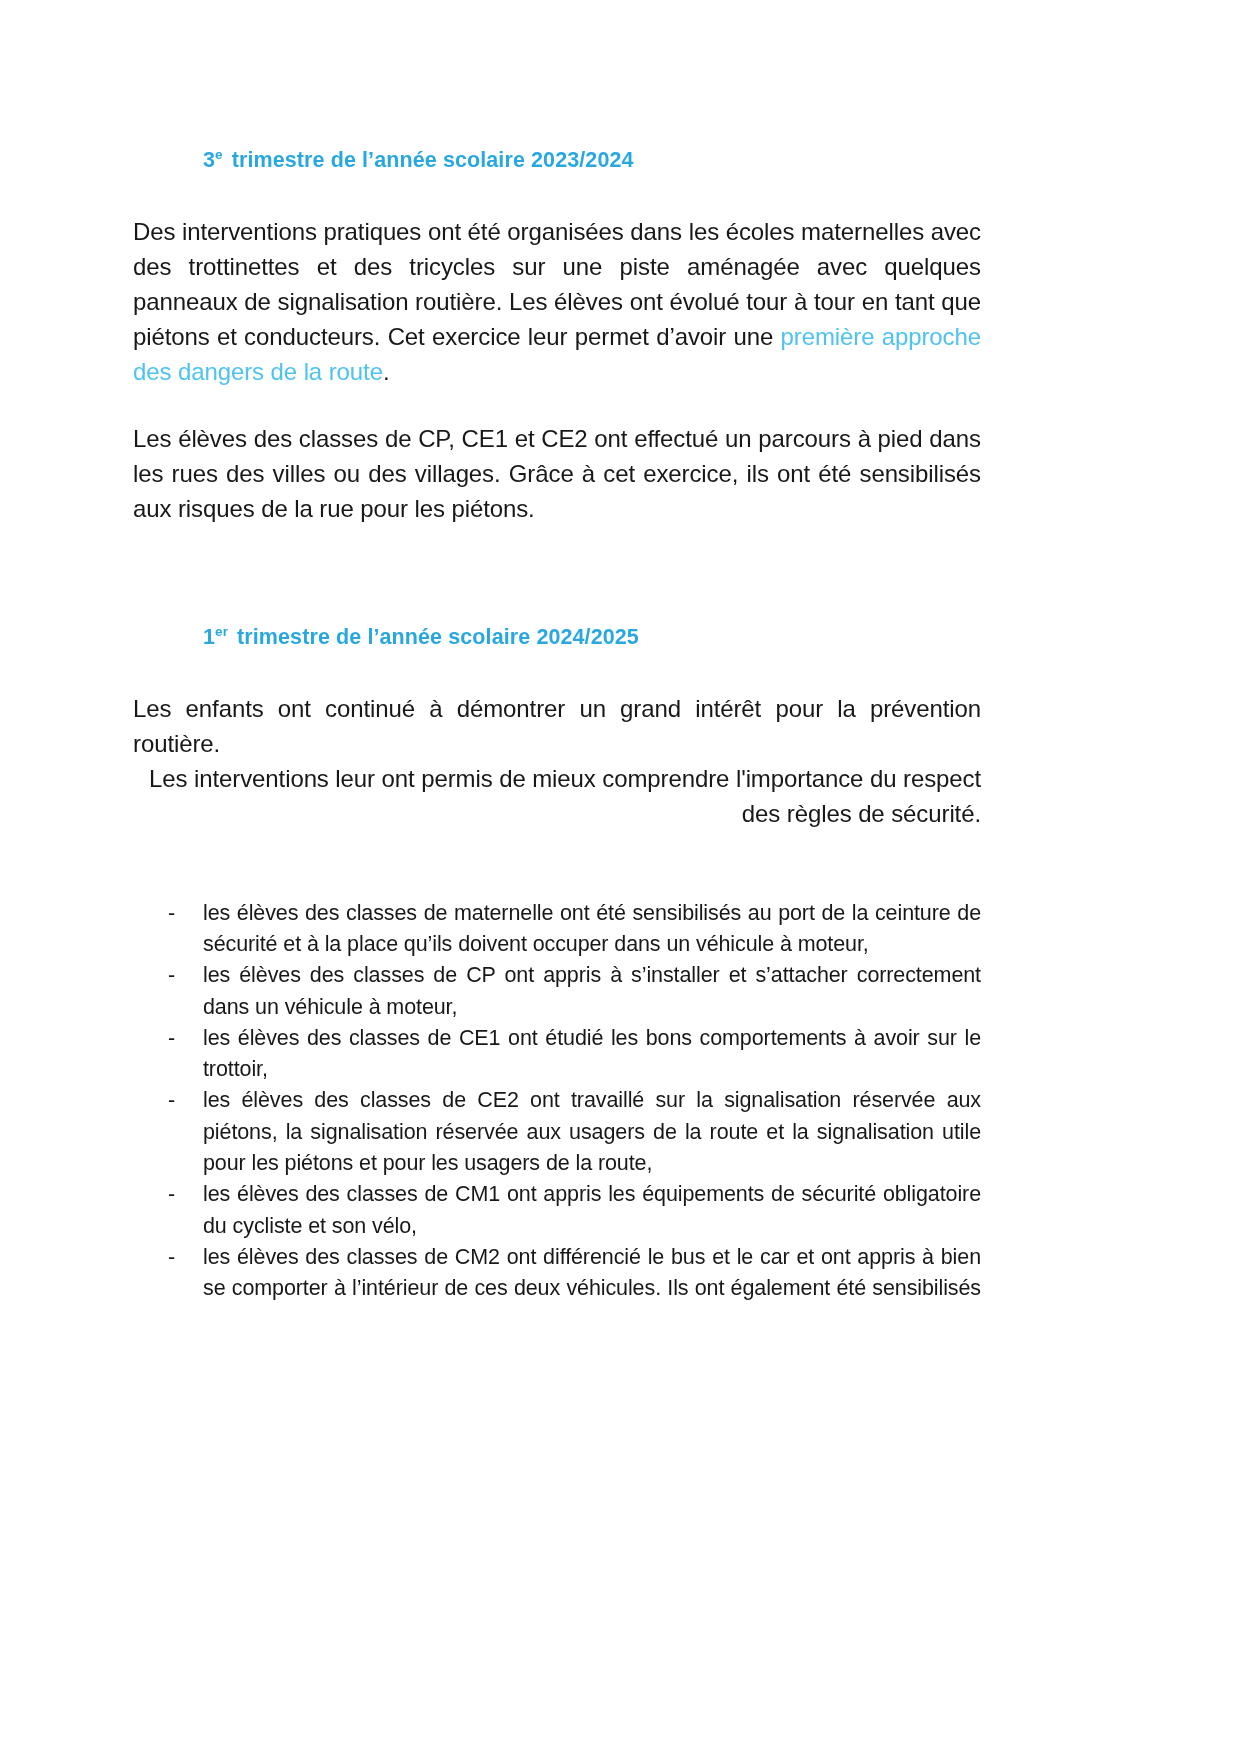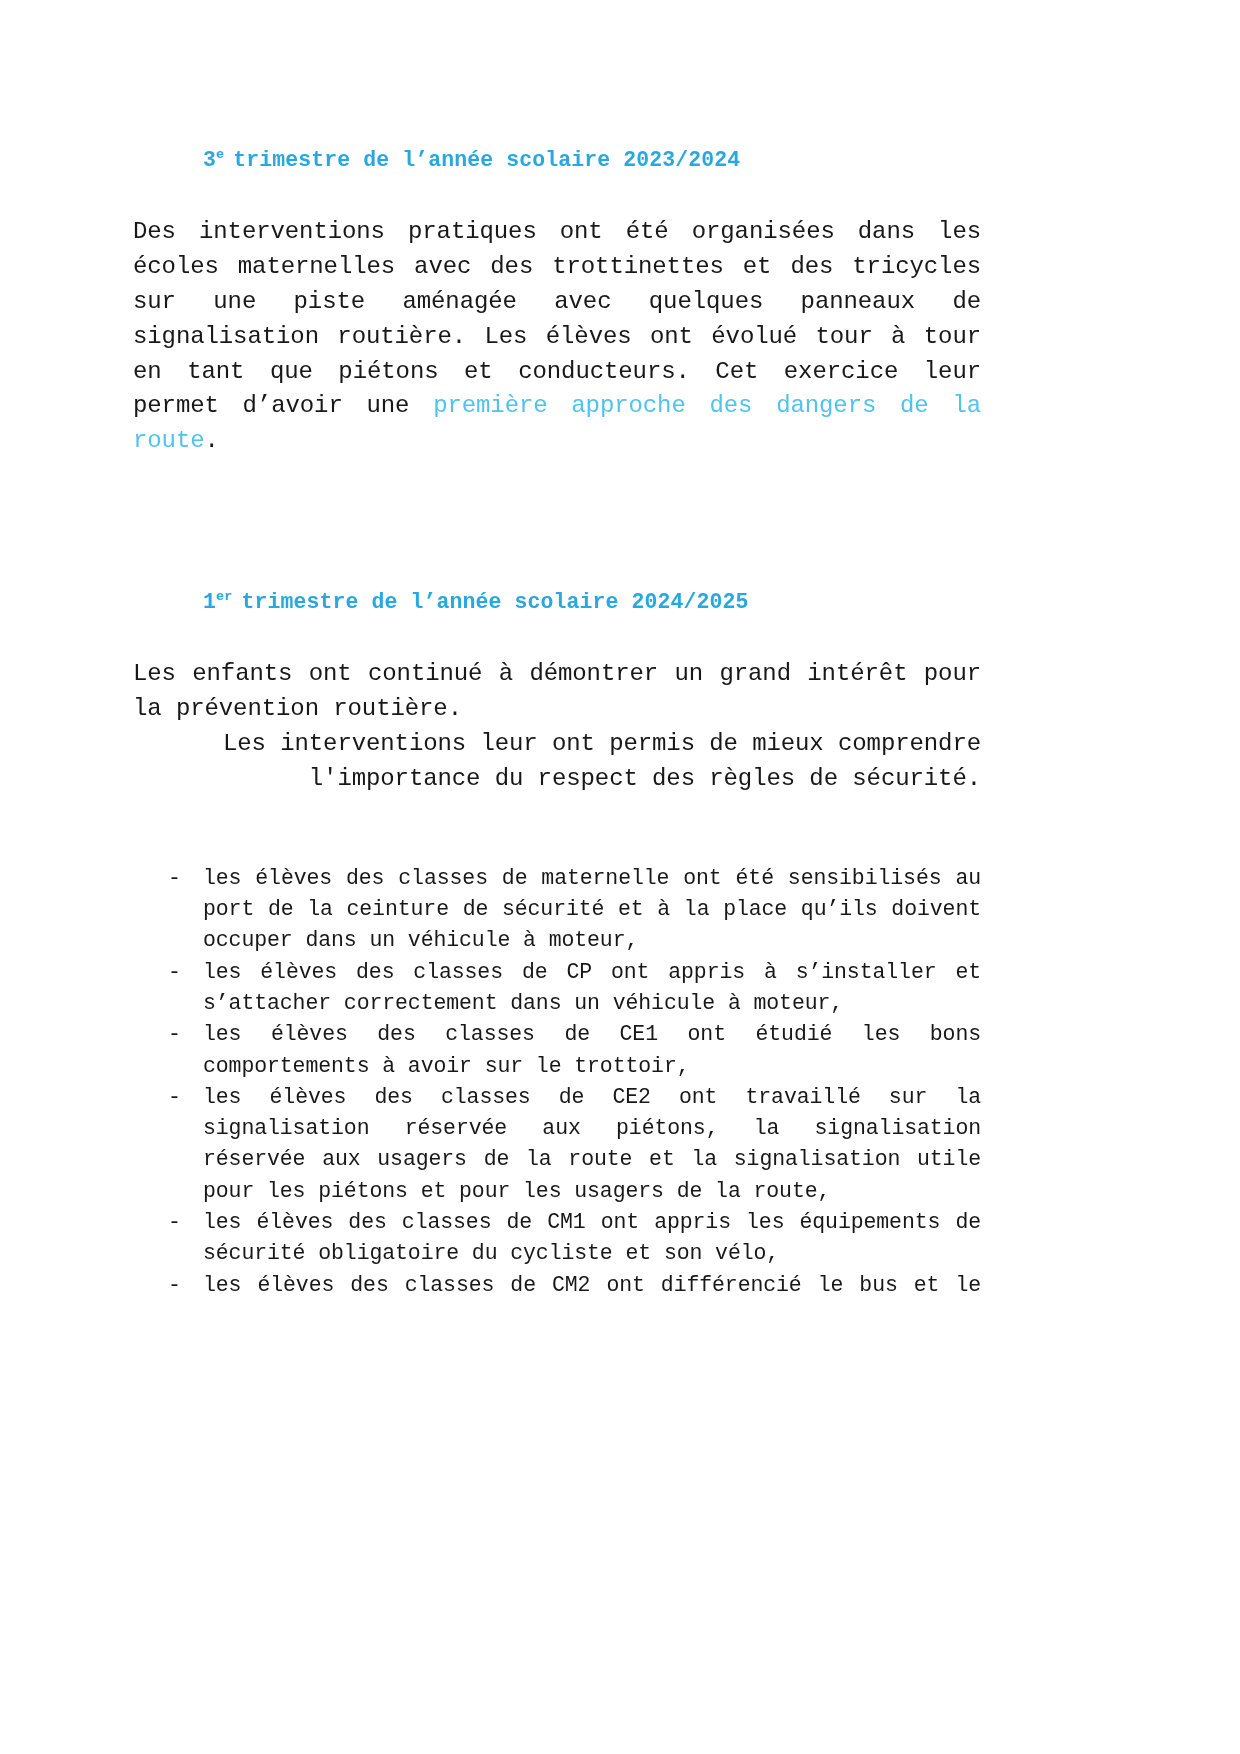--- a/index.html
+++ b/index.html
@@ -8,21 +8,21 @@
     padding: 0;
     background: #ffffff;
   }
   .page {
     position: relative;
     width: 1240px;
     height: 1306px;
     background: #ffffff;
     margin: 0 auto;
     overflow: hidden;
-    font-family: Liberation Mono, monospace;
+    font-family: Liberation Sans, sans-serif;
     color: #1a1a1a;
   }
   .content {
     position: absolute;
     left: 133px;
     top: 133px;
     width: 848px;
   }
 
   
@@ -134,20 +134,21 @@
     <div id="heading-1-wrap">
       <div class="heading"><span>3</span><span class="sup">e</span><span class="gap"></span><span>trimestre de l’année scolaire 2023/2024</span></div>
     </div>
 
     <div class="sp-lg"></div>
 
     <p class="para"><span>Des interventions pratiques ont été organisées dans les écoles maternelles avec des trottinettes et des tricycles sur une piste aménagée avec quelques panneaux de signalisation routière. Les élèves ont évolué tour à tour en tant que piétons et conducteurs. Cet exercice leur permet d’avoir une </span><span class="hl">première approche des dangers de la route</span><span>.</span></p>
 
     <div class="sp-md"></div>
 
+    <p class="para">Les élèves des classes de CP, CE1 et CE2 ont effectué un parcours à pied dans les rues des villes ou des villages. Grâce à cet exercice, ils ont été sensibilisés aux risques de la rue pour les piétons.</p>
 
     <div class="sp-md"></div>
 
 
     <div id="heading-2-wrap">
       <div class="heading"><span>1</span><span class="sup">er</span><span class="gap"></span><span>trimestre de l’année scolaire 2024/2025</span></div>
     </div>
 
     <div class="sp-lg"></div>
 

